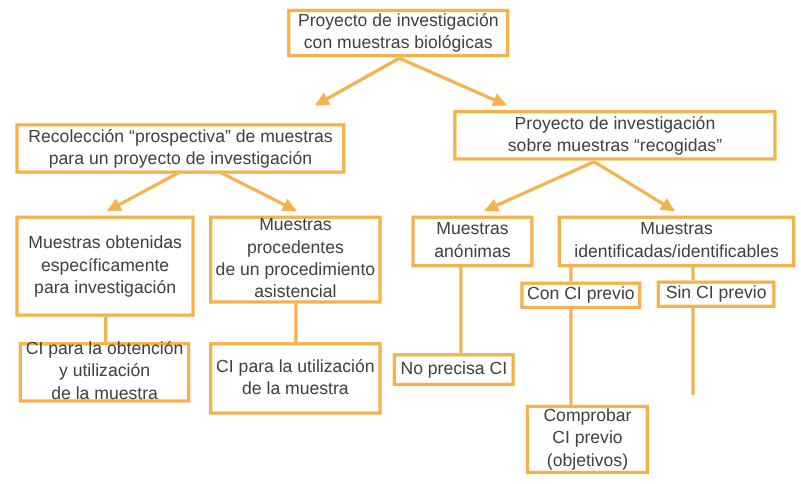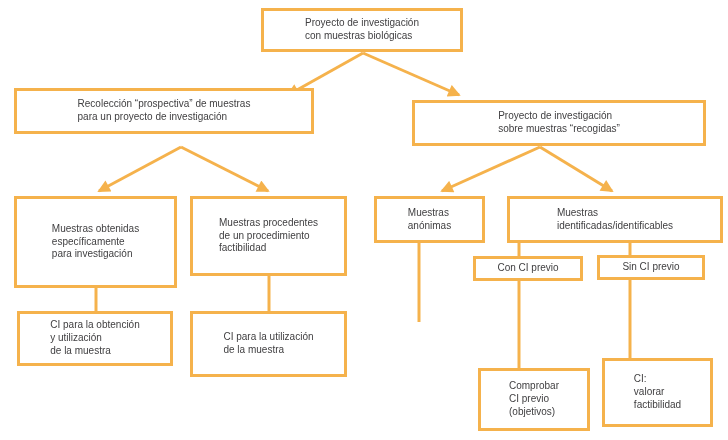--- a/index.html
+++ b/index.html
@@ -18,23 +18,23 @@
   .edges{position:absolute;left:0;top:0;width:728px;height:440px;}
   .edge{stroke:var(--accent);stroke-width:3;fill:none;}
   .ah{fill:var(--accent);stroke:none;}
   .node{
     position:absolute;
     box-sizing:border-box;
     border:3px solid var(--accent);
     background:#ffffff;
     color:var(--text);
     display:flex;align-items:center;justify-content:center;
-    text-align:left;
+    text-align:center;
     white-space:pre-line;
-    font-size:10px;
+    font-size:16px;
     line-height:1.28;
     z-index:2;
   }
 </style>
 </head>
 <body>
 
 <div class="canvas">
 
   <svg class="edges" width="728" height="440" viewBox="0 0 728 440" aria-hidden="true">
@@ -56,53 +56,51 @@
     <path class="edge" d="M419,242 L419,322"></path>
     <path class="edge" d="M519,242 L519,257"></path>
     <path class="edge" d="M630,242 L630,256"></path>
     <path class="edge" d="M519,280 L519,369"></path>
     <path class="edge" d="M630,279 L630,359"></path>
   </svg>
 
   <div class="node" style="left:261px;top:8px;width:202px;height:44px">Proyecto de investigación
 con muestras biológicas</div>
 
-  <div class="node" style="left:14px;top:88px;width:300px;height:46px">Recolección “prospectiva” de muestras
+  <div class="node" style="left:14px;top:112px;width:300px;height:46px">Recolección “prospectiva” de muestras
 para un proyecto de investigación</div>
 
   <div class="node" style="left:412px;top:100px;width:294px;height:46px">Proyecto de investigación
 sobre muestras “recogidas”</div>
 
   <div class="node" style="left:14px;top:196px;width:163px;height:92px">Muestras obtenidas
 específicamente
 para investigación</div>
 
   <div class="node" style="left:190px;top:196px;width:157px;height:80px">Muestras procedentes
 de un procedimiento
-factibilidad</div>
+asistencial</div>
 
   <div class="node" style="left:374px;top:196px;width:111px;height:47px">Muestras
 anónimas</div>
 
   <div class="node" style="left:507px;top:196px;width:216px;height:47px">Muestras
 identificadas/identificables</div>
 
   <div class="node" style="left:473px;top:256px;width:110px;height:25px">Con CI previo</div>
 
   <div class="node" style="left:597px;top:255px;width:108px;height:25px">Sin CI previo</div>
 
   <div class="node" style="left:17px;top:311px;width:156px;height:55px">CI para la obtención
 y utilización
 de la muestra</div>
 
   <div class="node" style="left:190px;top:311px;width:157px;height:66px">CI para la utilización
 de la muestra</div>
 
+  <div class="node" style="left:357px;top:321px;width:111px;height:30px">No precisa CI</div>
 
   <div class="node" style="left:478px;top:368px;width:112px;height:63px">Comprobar
 CI previo
 (objetivos)</div>
 
-  <div class="node" style="left:602px;top:358px;width:111px;height:69px">CI:
-valorar
-factibilidad</div>
 
 </div>
 
 </body></html>

